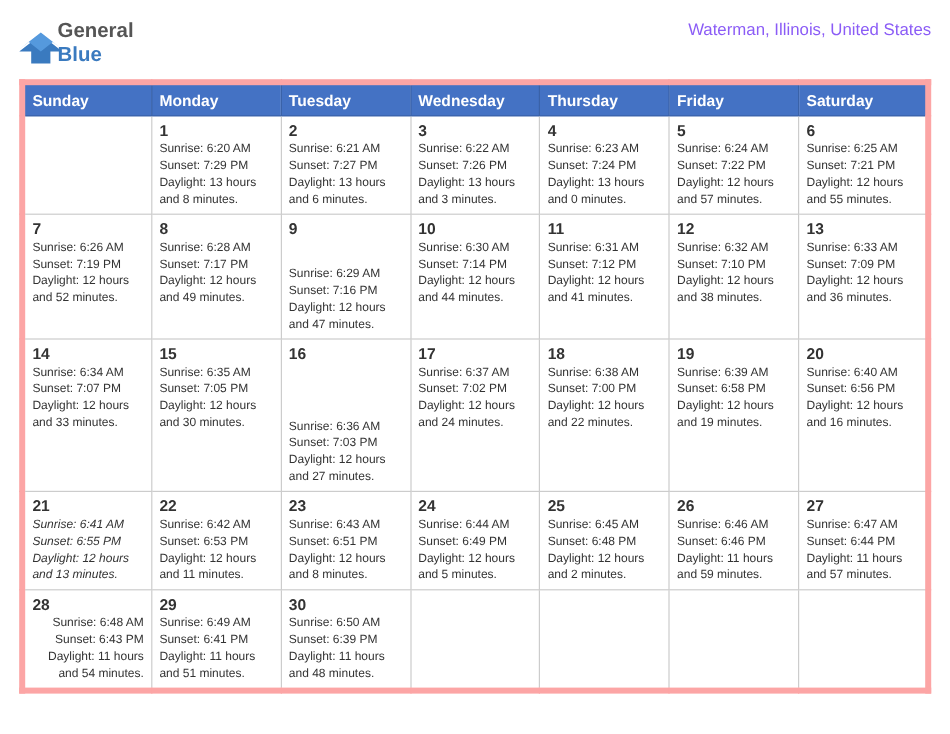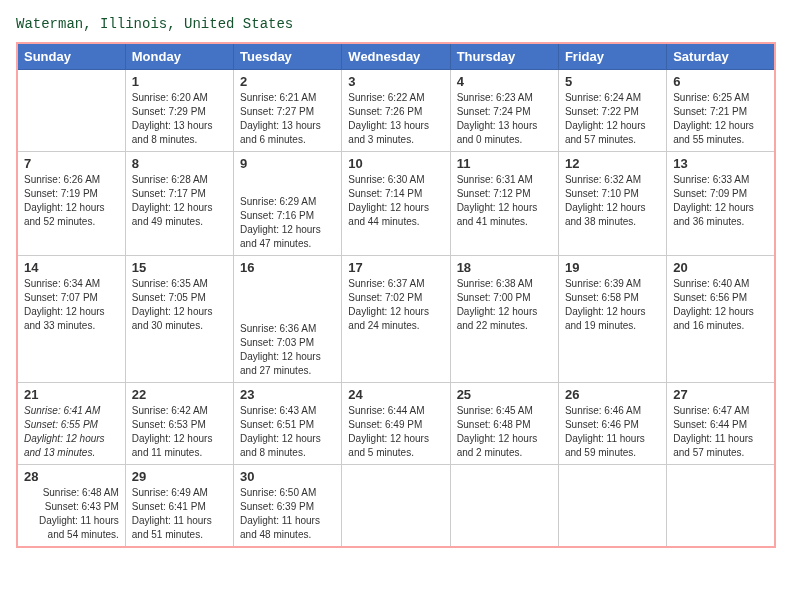--- a/index.html
+++ b/index.html
@@ -36,27 +36,26 @@
       text-align: right;
     }
     .title-month {
       font-size: 32px;
       font-weight: bold;
       color: #333;
       line-height: 1.1;
     }
     .title-location {
       font-size: 14px;
-      color: #14532d;
-      font-family: Liberation Mono, monospace;
+      color: #8b5cf6;
     }
     .calendar {
       width: 100%;
       border-collapse: collapse;
-      border: 2px solid #fca5a5;
+      border: 5px solid #fca5a5;
     }
     .calendar th {
       background-color: #4472c4;
       color: white;
       text-align: left;
       padding: 5px 6px;
       font-size: 13px;
       font-weight: bold;
       border: 1px solid #3a62a8;
     }
@@ -87,20 +86,32 @@
     }
     
     .week-row td {
       background: #fff;
     }
   </style>
 </head>
 <body>
 
 <div class="header">
+  <div class="logo-container">
+    <div class="logo-wing">
+      <svg width="36" height="30" viewBox="0 0 36 30">
+        <polygon points="18,4 36,18 26,18 26,28 10,28 10,18 0,18" fill="#3a7abf"></polygon>
+        <polygon points="18,2 36,16 28,10 18,18 8,10 0,16" fill="#5599dd"></polygon>
+      </svg>
+    </div>
+    <div class="logo-text-group">
+      <span class="logo-general">General</span>
+      <span class="logo-blue">Blue</span>
+    </div>
+  </div>
   <div class="title-group">
     <div class="title-location">Waterman, Illinois, United States</div>
   </div>
 </div>
 
 <table class="calendar">
   <thead>
     <tr>
       <th>Sunday</th>
       <th>Monday</th>

